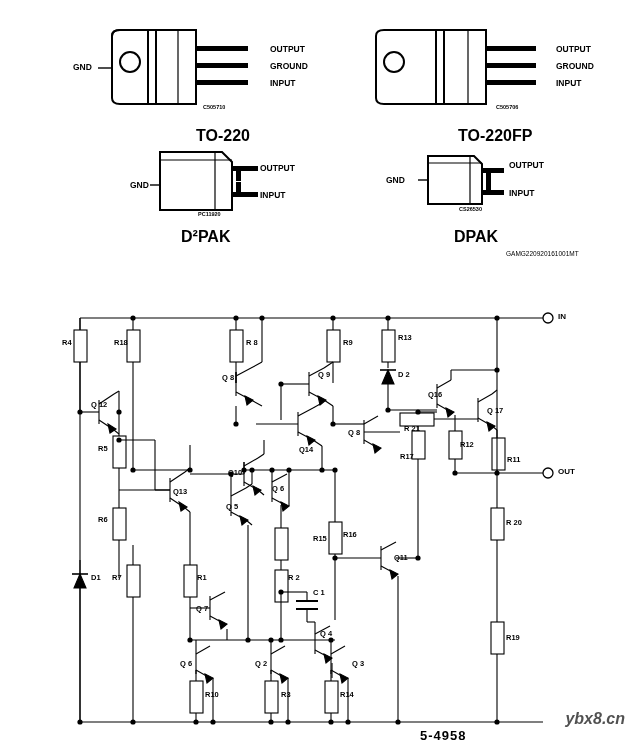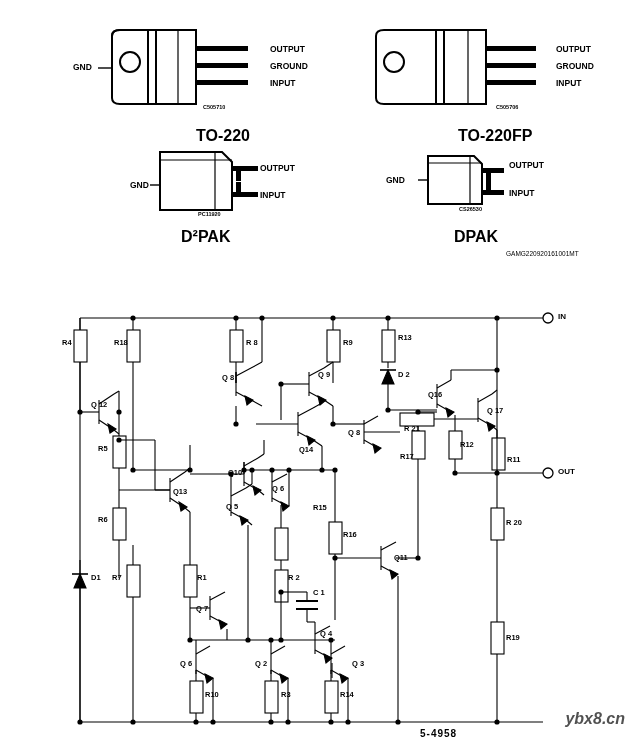--- a/index.html
+++ b/index.html
@@ -71,21 +71,21 @@
     right: 10px;
     bottom: 20px;
     font-size: 16px;
     font-weight: bold;
     font-style: italic;
     color: #333;
     opacity: 0.85;
   }
   .botcode {
     position: absolute;
-    font-size: 10px;
+    font-size: 13px;
     font-weight: bold;
     letter-spacing: 1px;
   }
   svg { display: block; }
   .svg-layer {
     position: absolute;
     left: 0;
     top: 0;
   }
 </style>
@@ -498,21 +498,21 @@
   <div class="schem-lbl" style="left:112px; top:573px;">R7</div>
   <div class="schem-lbl" style="left:246px; top:338px;">R 8</div>
   <div class="schem-lbl" style="left:343px; top:338px;">R9</div>
   <div class="schem-lbl" style="left:398px; top:333px;">R13</div>
   <div class="schem-lbl" style="left:507px; top:455px;">R11</div>
   <div class="schem-lbl" style="left:460px; top:440px;">R12</div>
   <div class="schem-lbl" style="left:400px; top:452px;">R17</div>
   <div class="schem-lbl" style="left:404px; top:424px;">R 21</div>
   <div class="schem-lbl" style="left:506px; top:518px;">R 20</div>
   <div class="schem-lbl" style="left:506px; top:633px;text-align:center;">R19</div>
-  <div class="schem-lbl" style="left:285px; top:503px;padding-left:28px;">R15</div>
+  <div class="schem-lbl" style="left:285px; top:534px;padding-left:28px;">R15</div>
   <div class="schem-lbl" style="left:343px; top:530px;">R16</div>
   <div class="schem-lbl" style="left:197px; top:573px;">R1</div>
   <div class="schem-lbl" style="left:288px; top:573px;">R 2</div>
   <div class="schem-lbl" style="left:205px; top:690px;">R10</div>
   <div class="schem-lbl" style="left:281px; top:690px;">R3</div>
   <div class="schem-lbl" style="left:340px; top:690px;">R14</div>
 
   <div class="schem-lbl" style="left:91px; top:400px;">Q 12</div>
   <div class="schem-lbl" style="left:173px; top:487px;">Q13</div>
   <div class="schem-lbl" style="left:222px; top:373px;">Q 8</div>

